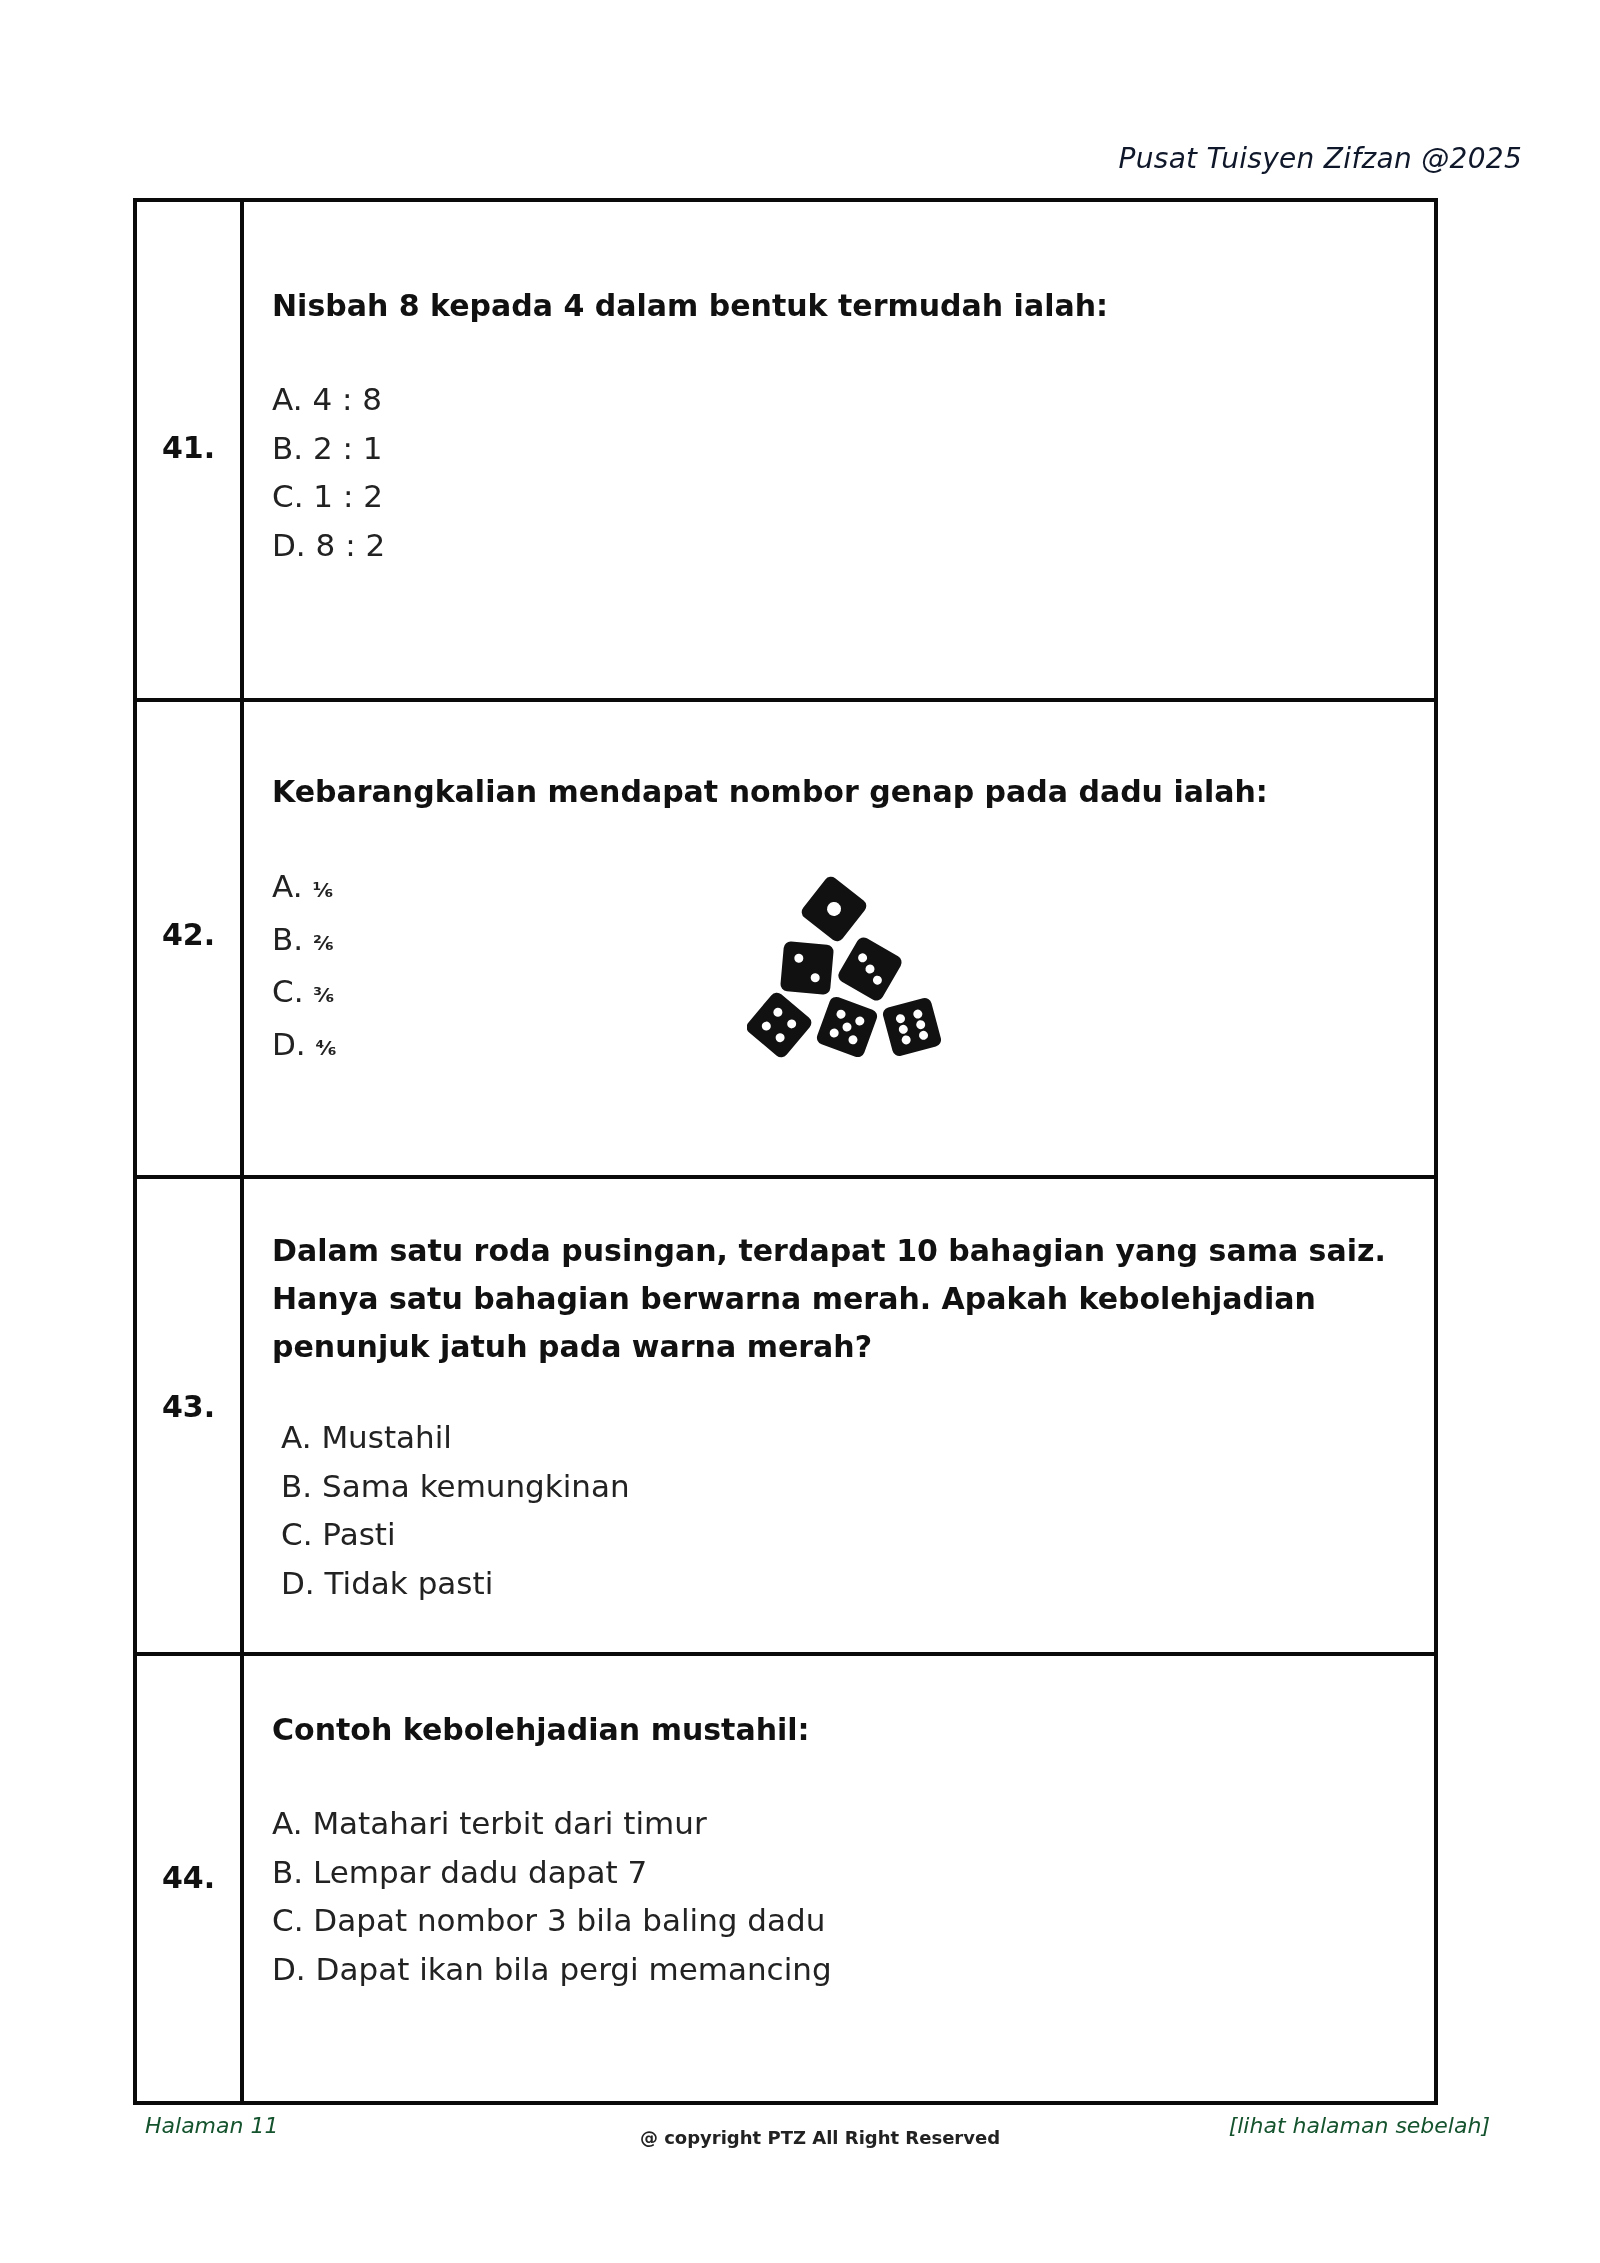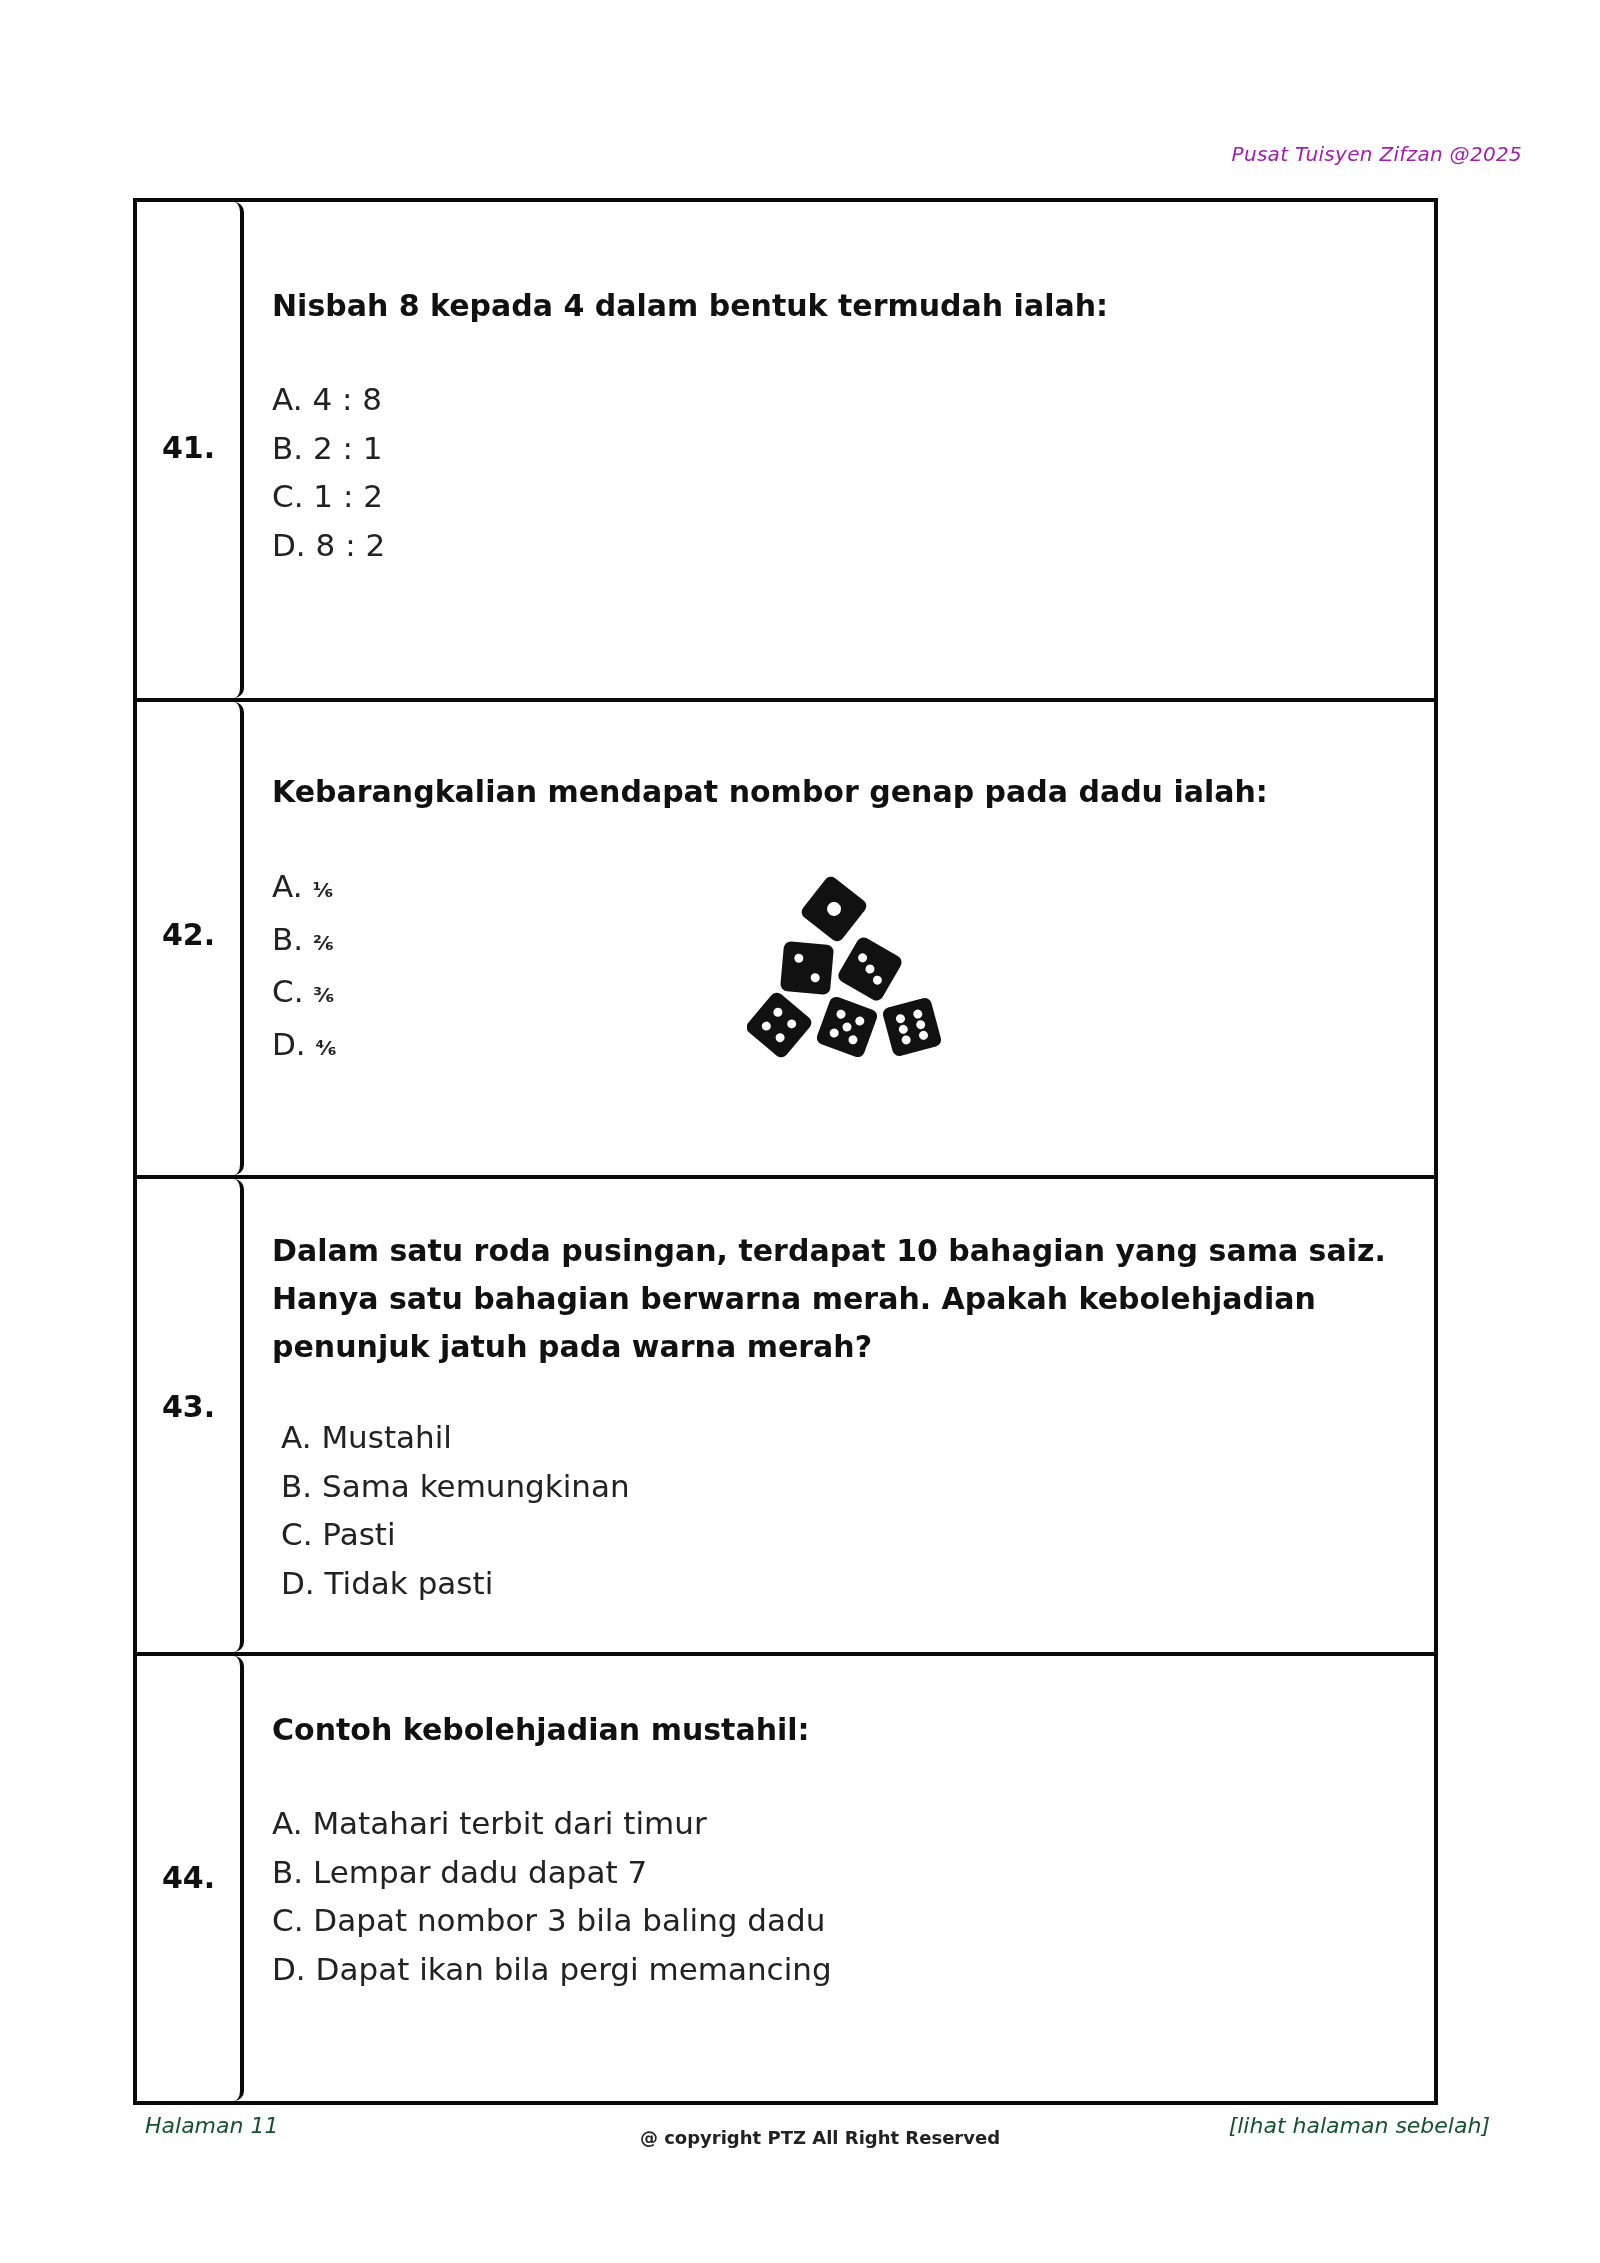--- a/index.html
+++ b/index.html
@@ -1,31 +1,31 @@
 <!DOCTYPE html>
 <html><head>
   <meta charset="utf-8">
   <style>
     html, body { margin: 0; padding: 0; background: #ffffff; }
     body { width: 1600px; height: 2263px; position: relative; overflow: hidden; color: #111111;
            font-family: "DejaVu Sans", sans-serif; }
     .header-text {
       position: absolute; right: 78px; top: 142px;
       font-family: "DejaVu Sans", sans-serif; font-style: italic;
-      font-size: 20px; color: #a21caf; letter-spacing: 0.3px;
+      font-size: 28px; color: #0f172a; letter-spacing: 0.3px;
     }
     .q-table {
       position: absolute; left: 133px; top: 198px; width: 1305px; height: 1907px;
       border: 4px solid #0a0a0a; box-sizing: border-box;
     }
     .q-row { position: absolute; left: 0; right: 0; border-bottom: 4px solid #0a0a0a; box-sizing: border-box; }
     .q-row:last-child { border-bottom: none; }
     .q-num-col {
       position: absolute; left: 0; top: 0; bottom: 0; width: 103px;
-      border-right: 4px solid #0a0a0a; box-sizing: content-box; border-radius: 10px;
+      border-right: 4px solid #0a0a0a; box-sizing: content-box;
     }
     .q-num {
       position: absolute; left: 0; width: 103px; text-align: center;
       font-family: "DejaVu Sans", sans-serif; font-weight: bold; font-size: 30px; color: #111;
     }
     .q-body { position: absolute; left: 135px; right: 20px; top: 0; bottom: 0; }
     .q-text {
       position: absolute; left: 0; right: 0;
       font-family: "DejaVu Sans", sans-serif; font-weight: bold; font-size: 30px;
       line-height: 48px; color: #111;

